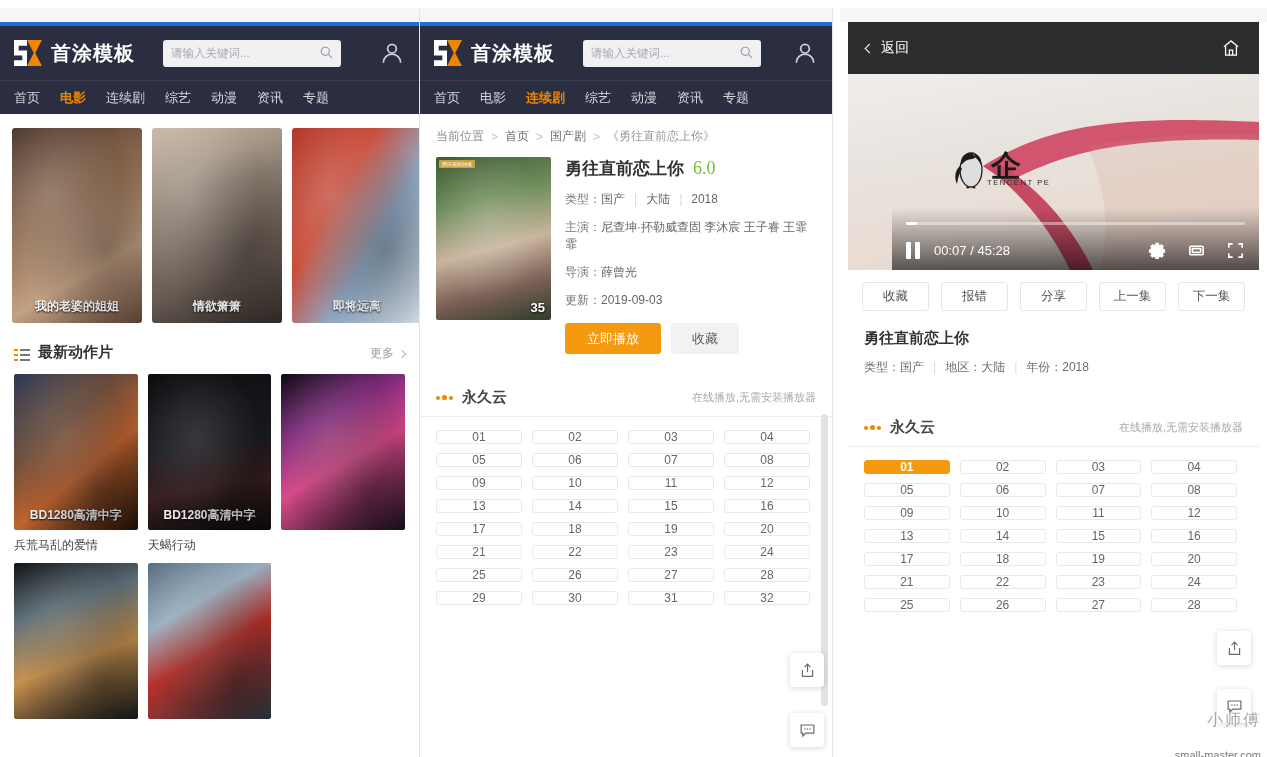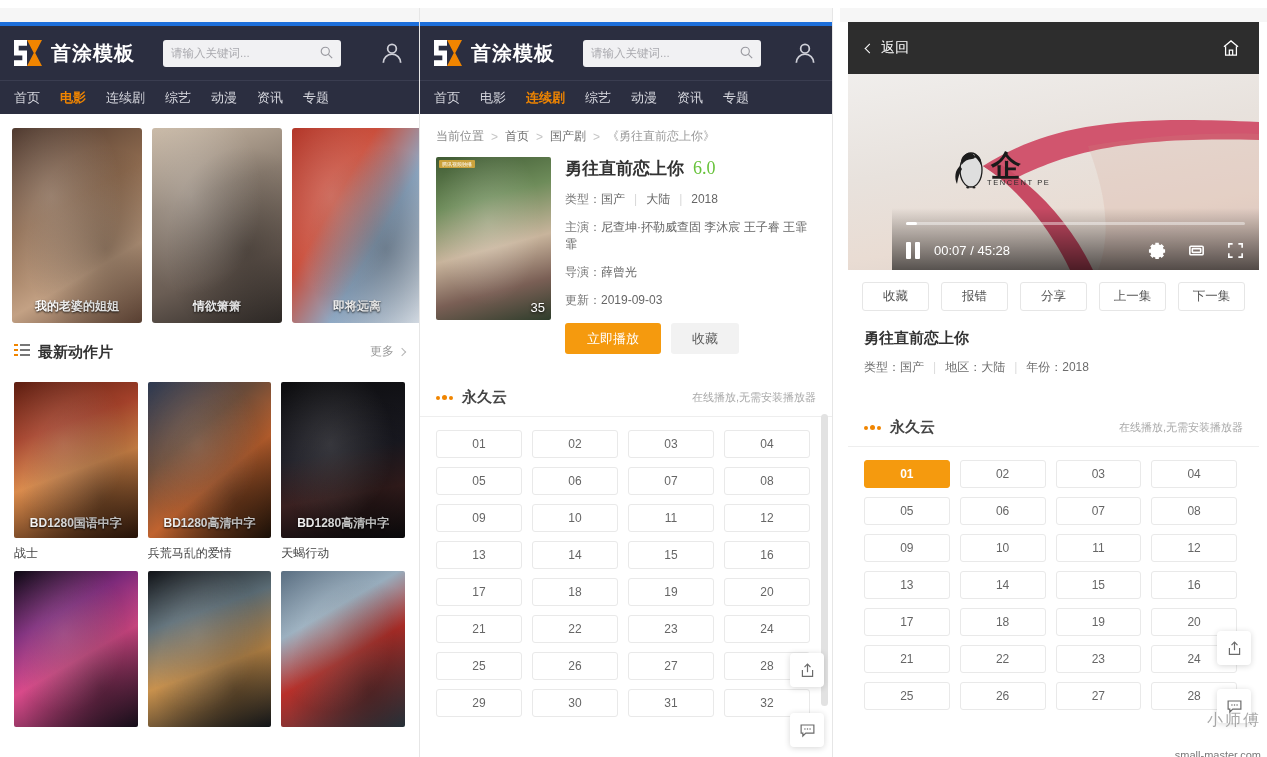--- a/index.html
+++ b/index.html
@@ -66,21 +66,21 @@
   .sl1 { background: linear-gradient(150deg,#4a3429 0%,#8d6a4f 40%,#c3a184 70%,#5b4133 100%); }
   .sl2 { background: linear-gradient(160deg,#c9b9a6 0%,#8d7f72 35%,#6a5d54 70%,#2f2a27 100%); }
   .sl3 { background: linear-gradient(120deg,#b03022 0%,#c94b38 35%,#8fa9c4 62%,#dfe6ee 100%); }
   .sl1::after, .sl2::after, .sl3::after {
     content:""; position:absolute; inset:0;
     background:
       radial-gradient(ellipse at 30% 35%, rgba(255,255,255,.22), transparent 55%),
       radial-gradient(ellipse at 72% 62%, rgba(0,0,0,.30), transparent 60%);
   }
 
-  .sec-head { display: flex; align-items: flex-start; padding: 14px 14px 20px 14px; }
+  .sec-head { display: flex; align-items: flex-end; padding: 14px 14px 12px 14px; }
   .sec-ico { width: 16px; height: 14px; margin-right: 8px; position: relative; flex:none; }
   .sec-ico i { position:absolute; left: 0; height: 2px; background: #f08500; }
   .sec-ico i:nth-child(1){ top: 1px; width: 4px; }
   .sec-ico i:nth-child(2){ top: 1px; left:6px; width: 10px; background:#777;}
   .sec-ico i:nth-child(3){ top: 6px; width: 4px; }
   .sec-ico i:nth-child(4){ top: 6px; left:6px; width: 10px; background:#777;}
   .sec-ico i:nth-child(5){ top: 11px; width: 4px; }
   .sec-ico i:nth-child(6){ top: 11px; left:6px; width: 10px; background:#777;}
   .sec-title { font-size: 15px; font-weight: 700; color: #333; }
   .sec-more { margin-left: auto; font-size: 12px; color: #9a9a9a; display:flex; align-items:center; gap:5px; cursor:pointer; }
@@ -110,21 +110,21 @@
   .crumb { padding: 14px 16px 10px 16px; font-size: 12px; color: #8b8b8b; display:flex; align-items:center; gap:7px; flex-wrap:nowrap; }
   .crumb .sep { color:#c5c5c5; }
   .crumb a { color:#6d6d6d; text-decoration:none; }
   .crumb .cur { color:#9a9a9a; }
 
   .detail { display: flex; gap: 14px; padding: 2px 16px 0 16px; }
   .poster { position: relative; width: 115px; height: 163px; border-radius: 2px; overflow: hidden; flex:none;
     background: linear-gradient(165deg,#3f5a33 0%,#6e8c5a 28%,#c8b49c 55%,#7a5f55 78%,#2e3d2b 100%); }
   .poster::after { content:""; position:absolute; inset:0;
     background: radial-gradient(ellipse at 45% 40%, rgba(255,255,255,.18), transparent 60%); }
-  .poster .ep-badge { position:absolute; right:6px; bottom:5px; color:#fff; font-size:13px; font-weight:400; text-shadow:0 1px 3px rgba(0,0,0,.9); z-index:2;}
+  .poster .ep-badge { position:absolute; right:6px; bottom:5px; color:#fff; font-size:13px; font-weight:700; text-shadow:0 1px 3px rgba(0,0,0,.9); z-index:2;}
   .poster .tag { position:absolute; left:3px; top:3px; background:rgba(216,169,60,.9); color:#fff; font-size:5px; padding:1px 3px; border-radius:1px; z-index:2;}
 
   .dtitle { display: flex; align-items: baseline; gap: 9px; }
   .dtitle .t { font-size: 17px; font-weight: 700; color: #333; }
   .dtitle .score { font-size: 18px; color: #67c23a; font-family: "Liberation Serif", serif; }
   .drow { font-size: 12px; color: #666; margin-top: 11px; }
   .drow .lbl { color: #777; }
   .drow .pipe { color: #d8d8d8; padding: 0 9px; }
   .dbtns { margin-top: 14px; display: flex; gap: 10px; }
   .btn-play {
@@ -140,21 +140,21 @@
 
   .src-head { display:flex; align-items:center; padding: 20px 16px 9px 16px; border-bottom: 1px solid #eee; margin: 14px 0 0 0; }
   .dots { display:flex; gap:2px; align-items:center; margin-right:9px; }
   .dots b { width:4px; height:4px; border-radius:50%; background:#f08500; display:block; }
   .dots b:nth-child(2){ width:5px; height:5px; }
   .src-name { font-size: 15px; font-weight: 700; color: #444; }
   .src-note { margin-left:auto; font-size: 11px; color: #a9a9a9; }
 
   .eps { display: grid; grid-template-columns: repeat(4, 1fr); gap: 9px 10px; padding: 13px 22px 14px 16px; }
   .ep {
-    height: 28px; border: 1px solid #e9e9e9; border-radius: 3px;
+    height: 14px; border: 1px solid #e9e9e9; border-radius: 3px;
     display: flex; align-items: center; justify-content: center;
     font-size: 12px; color: #666; background: #fff; cursor: pointer;
   }
   .ep.active { background: #f59a0e; border-color:#f59a0e; color: #fff; font-weight: 700; }
 
   .vscroll { position:absolute; right: 4px; width: 7px; background: #e2e2e2; border-radius: 4px; }
 
   
   .rp-head { height: 52px; background: #2d2d2d; display:flex; align-items:center; padding: 0 18px; }
   .rp-back { display:flex; align-items:center; gap:8px; color:#fff; font-size:14px; cursor:pointer; }
@@ -263,26 +263,20 @@
           <i></i>
         </div>
       <div class="sec-title">最新动作片</div>
       <div class="sec-more">
         <span>更多</span>
         <span class="chev-r"></span>
       </div>
     </div>
 
     <div class="vgrid">
-      <div class="vcard">
-        <div class="vthumb p1">
-          <div class="badge">BD1280国语中字</div>
-        </div>
-        <div class="vname">战士</div>
-      </div>
       <div class="vcard">
         <div class="vthumb p2">
           <div class="badge">BD1280高清中字</div>
         </div>
         <div class="vname">兵荒马乱的爱情</div>
       </div>
       <div class="vcard">
         <div class="vthumb p3">
           <div class="badge">BD1280高清中字</div>
         </div>

